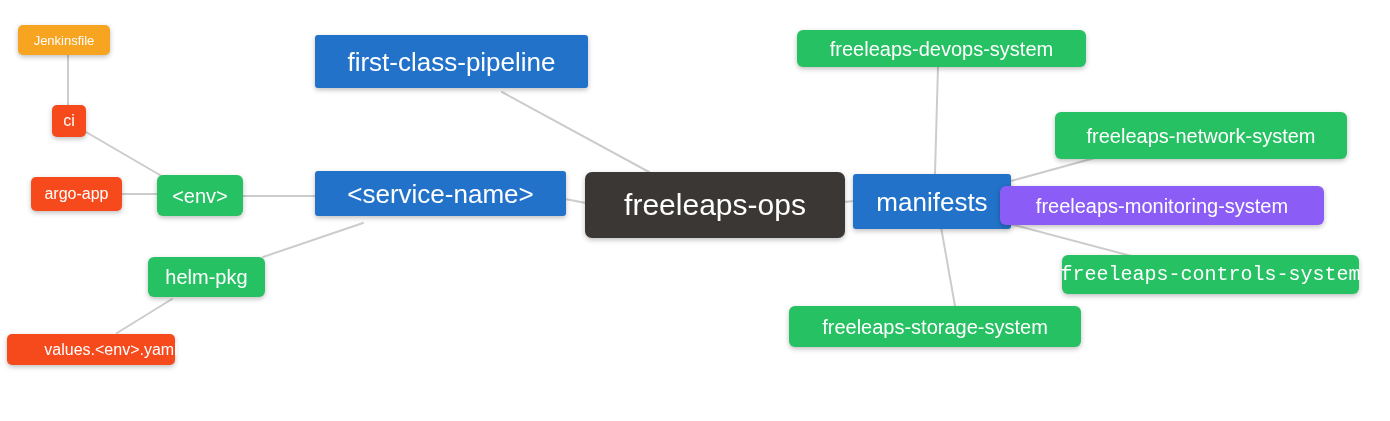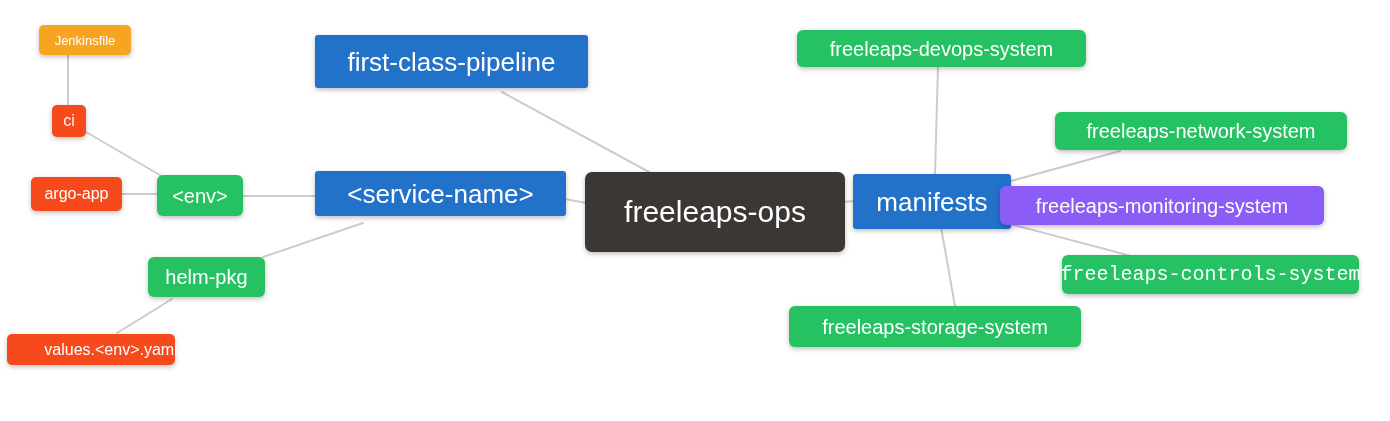--- a/index.html
+++ b/index.html
@@ -37,59 +37,59 @@
       <line x1="502" y1="92" x2="649" y2="172" stroke="#cccccc" stroke-width="2" stroke-linecap="round"></line>
       <line x1="565" y1="199" x2="586" y2="203" stroke="#cccccc" stroke-width="2" stroke-linecap="round"></line>
       <line x1="843" y1="202" x2="855" y2="201" stroke="#cccccc" stroke-width="2" stroke-linecap="round"></line>
       <line x1="935" y1="174" x2="938" y2="66" stroke="#cccccc" stroke-width="2" stroke-linecap="round"></line>
       <line x1="1011" y1="181" x2="1120" y2="151" stroke="#cccccc" stroke-width="2" stroke-linecap="round"></line>
       <line x1="1011" y1="200" x2="1052" y2="200" stroke="#cccccc" stroke-width="2" stroke-linecap="round"></line>
       <line x1="1010" y1="224" x2="1135" y2="257" stroke="#cccccc" stroke-width="2" stroke-linecap="round"></line>
       <line x1="941" y1="227" x2="955" y2="306" stroke="#cccccc" stroke-width="2" stroke-linecap="round"></line>
     </svg>
   <div id="nodes">
-      <div class="node lvl-root" style="left: 585px; top: 172px; width: 260px; height: 80px; background: rgb(59, 55, 53); color: rgb(255, 255, 255);">
+      <div class="node lvl-root" style="left: 585px; top: 172px; width: 260px; height: 66px; background: rgb(59, 55, 53); color: rgb(255, 255, 255);">
         <span>freeleaps-ops</span>
       </div>
       <div class="node lvl-branch" style="left: 315px; top: 35px; width: 273px; height: 53px; background: rgb(34, 114, 201); color: rgb(255, 255, 255);">
         <span>first-class-pipeline</span>
       </div>
       <div class="node lvl-branch" style="left: 315px; top: 171px; width: 251px; height: 45px; background: rgb(34, 114, 201); color: rgb(255, 255, 255);">
         <span>&lt;service-name&gt;</span>
       </div>
       <div class="node lvl-branch" style="left: 853px; top: 174px; width: 158px; height: 55px; background: rgb(34, 114, 201); color: rgb(255, 255, 255);">
         <span>manifests</span>
       </div>
       <div class="node lvl-leaf" style="left: 157px; top: 175px; width: 86px; height: 41px; background: rgb(38, 193, 99); color: rgb(255, 255, 255);">
         <span>&lt;env&gt;</span>
       </div>
       <div class="node lvl-leaf" style="left: 148px; top: 257px; width: 117px; height: 40px; background: rgb(38, 193, 99); color: rgb(255, 255, 255);">
         <span>helm-pkg</span>
       </div>
       <div class="node lvl-leaf" style="left: 797px; top: 30px; width: 289px; height: 37px; background: rgb(38, 193, 99); color: rgb(255, 255, 255);">
         <span>freeleaps-devops-system</span>
       </div>
-      <div class="node lvl-leaf" style="left: 1055px; top: 112px; width: 292px; height: 38px; background: rgb(38, 193, 99); color: rgb(255, 255, 255);">
+      <div class="node lvl-leaf" style="left: 1055px; top: 112px; width: 292px; height: 47px; background: rgb(38, 193, 99); color: rgb(255, 255, 255);">
         <span>freeleaps-network-system</span>
       </div>
       <div class="node lvl-leaf" style="left: 1000px; top: 186px; width: 324px; height: 39px; background: #8b5cf6; color: rgb(255, 255, 255);">
         <span>freeleaps-monitoring-system</span>
       </div>
       <div class="node lvl-leaf" style="left: 1062px; top: 255px; width: 297px; height: 39px; background: rgb(38, 193, 99); color: rgb(255, 255, 255); font-family: Liberation Mono, monospace;">
         <span>freeleaps-controls-system</span>
       </div>
       <div class="node lvl-leaf" style="left: 789px; top: 306px; width: 292px; height: 41px; background: rgb(38, 193, 99); color: rgb(255, 255, 255);">
         <span>freeleaps-storage-system</span>
       </div>
       <div class="node lvl-detail" style="left: 52px; top: 105px; width: 34px; height: 32px; background: rgb(246, 74, 28); color: rgb(255, 255, 255);">
         <span>ci</span>
       </div>
       <div class="node lvl-detail" style="left: 31px; top: 177px; width: 91px; height: 34px; background: rgb(246, 74, 28); color: rgb(255, 255, 255);">
         <span>argo-app</span>
       </div>
       <div class="node lvl-detail" style="left: 7px; top: 334px; width: 168px; height: 31px; background: rgb(246, 74, 28); color: rgb(255, 255, 255); padding-left: 40px;">
         <span>values.&lt;env&gt;.yaml</span>
       </div>
-      <div class="node lvl-file" style="left: 18px; top: 25px; width: 92px; height: 30px; background: rgb(247, 164, 32); color: rgb(255, 255, 255); margin-left: 21px;">
+      <div class="node lvl-file" style="left: 18px; top: 25px; width: 92px; height: 30px; background: rgb(247, 164, 32); color: rgb(255, 255, 255);">
         <span>Jenkinsfile</span>
       </div>
     </div>
 </div>
 
 </body></html>

